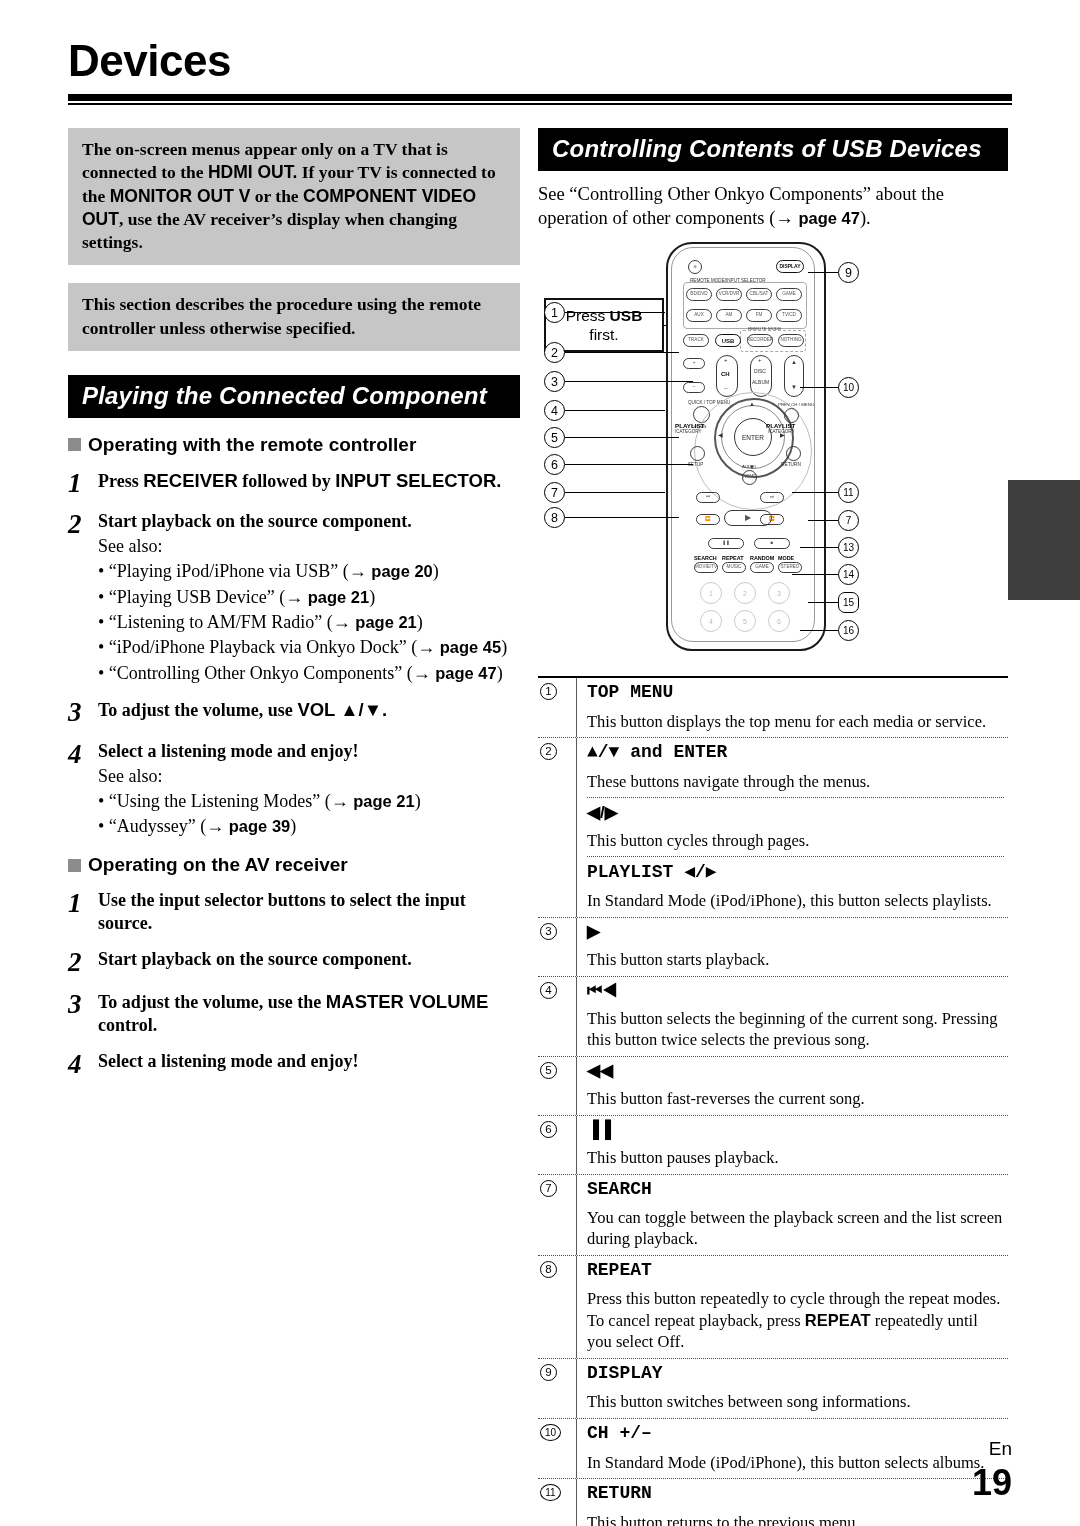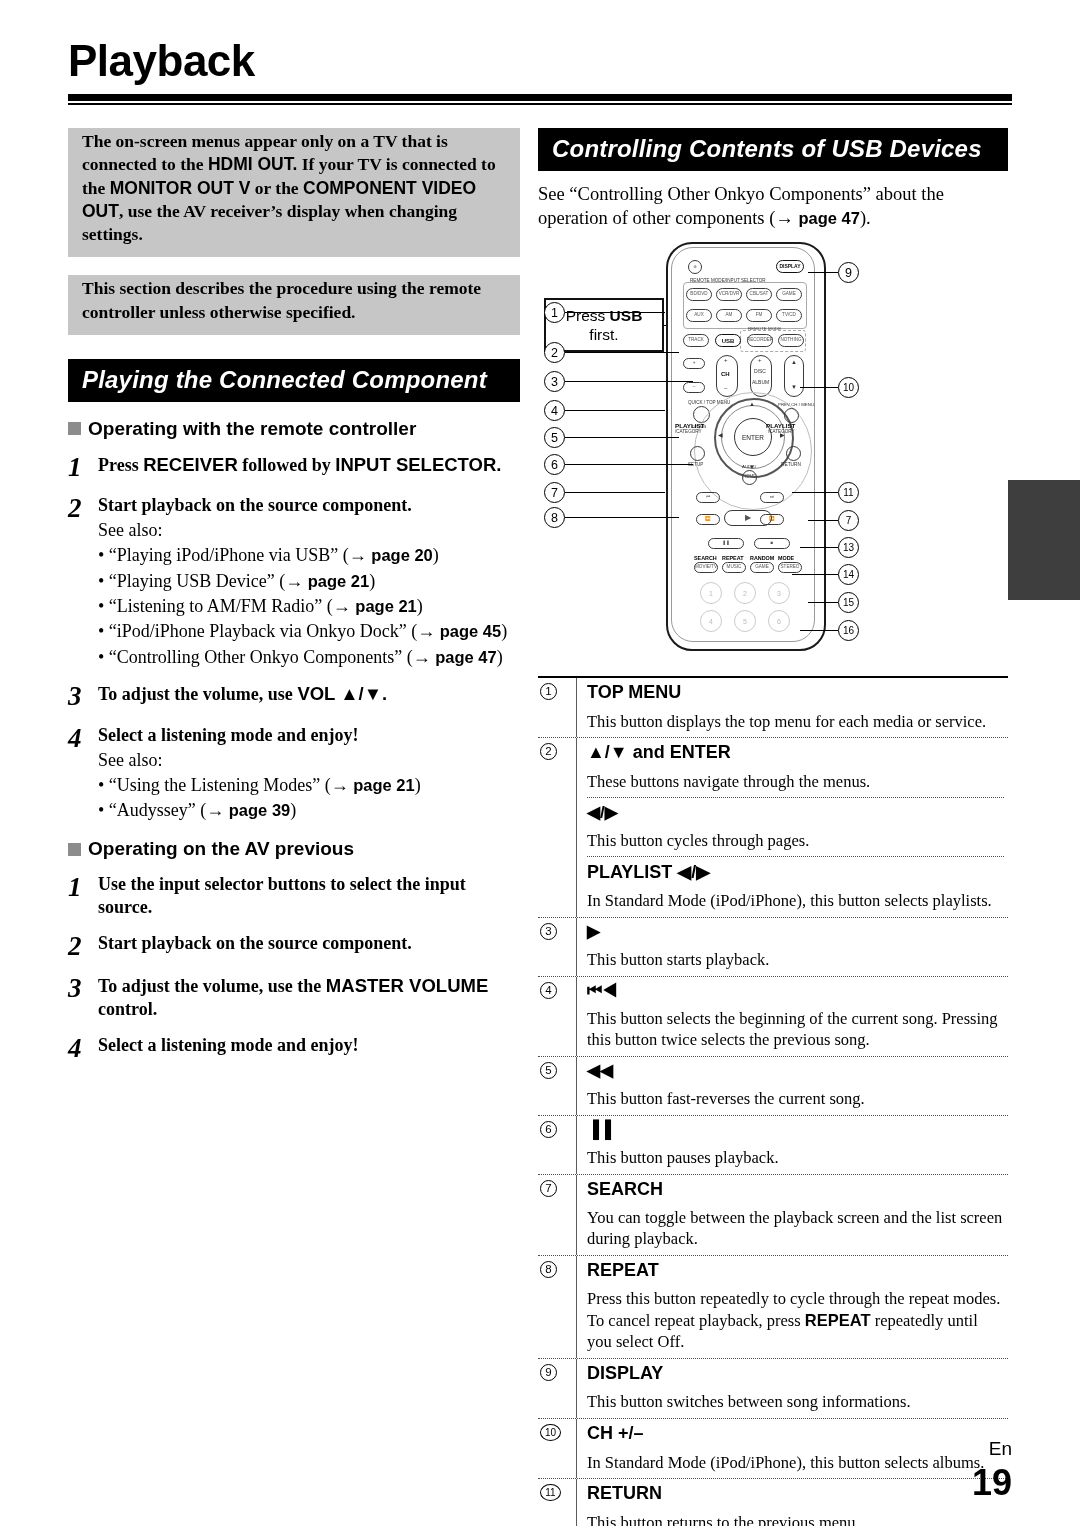--- a/index.html
+++ b/index.html
@@ -18,21 +18,21 @@
   }
   #title-rule{position:absolute;left:68px;top:94px;width:944px;height:7px;background:#000;}
   #title-rule2{position:absolute;left:68px;top:103px;width:944px;height:2px;background:#000;}
 
   
   #col-left{position:absolute;left:68px;top:128px;width:452px;}
   #col-right{position:absolute;left:538px;top:128px;width:470px;}
 
   
   .note-box{
-    background:#c6c6c6;padding:2px 12px 11px 14px;
+    background:#c6c6c6;padding:10px 12px 11px 14px;
     font-family:"Liberation Serif", serif;
     font-weight:bold;font-size:17.5px;line-height:1.33;
   }
   .note-box .sans{font-family:"Liberation Sans", sans-serif;font-weight:bold;}
   #note-box-1{margin-bottom:18px;}
   #note-box-2{margin-bottom:24px;}
 
   
   .section-bar{
     background:#000;color:#fff;
@@ -145,21 +145,21 @@
     display:inline-block;width:17px;height:17px;border:1.2px solid #000;
     border-radius:50%;text-align:center;line-height:15px;font-size:11.5px;
     box-sizing:border-box;
   }
   .tnum .circ.wide{width:21px;font-size:10px;line-height:15px;}
   .tbody{
     flex:1;border-left:1.6px solid #5a5a5a;padding:3px 4px 5px 10px;
   }
   .tsub{border-top:1.3px dotted #4d4d4d;padding-top:4px;margin-top:4px;}
   .tname{
-    font-family:Liberation Sans, sans-serif;font-weight:bold;font-size:18px;
+    font-family:Liberation Mono, monospace;font-weight:bold;font-size:18px;
     line-height:1.25;
   }
   .tname.sym{font-family:"Liberation Sans", sans-serif;font-size:17px;}
   .tdesc{font-size:16.5px;line-height:1.26;margin-top:8px;}
   .tdesc .sans{font-family:"Liberation Sans", sans-serif;font-weight:bold;}
 
   
   #edge-tab{position:absolute;left:1008px;top:480px;width:72px;height:120px;background:#3e3e3e;}
 
   
@@ -170,21 +170,21 @@
   #footer-page{
     position:absolute;left:0;top:1462px;width:1012px;text-align:right;
     font-family:"Liberation Sans", sans-serif;font-weight:bold;font-size:36px;
   }
 </style>
 </head>
 <body>
 
 <div class="page">
 
-  <div id="page-title">Playback</div>
+  <div id="page-title">Devices</div>
   <div id="title-rule"></div>
   <div id="title-rule2"></div>
 
   <div id="col-left">
 
     <div class="note-box" id="note-box-1"><span>The on-screen menus appear only on a TV that is connected to the </span><span class="sans">HDMI OUT.</span><span> If your TV is connected to the </span><span class="sans">MONITOR OUT V</span><span> or the </span><span class="sans">COMPONENT VIDEO OUT</span><span>, use the AV receiver’s display when changing settings.</span></div>
     <div class="note-box" id="note-box-2"><span>This section describes the procedure using the remote controller unless otherwise specified.</span></div>
 
     <div class="section-bar">Playing the Connected Component</div>
 
@@ -225,21 +225,21 @@
             <div class="head"><span>Select a listening mode and enjoy!</span></div>
             <div class="seealso">See also:</div>
             <ul class="bullets">
               <li>• “Using the Listening Modes” (<span class="arr">→</span> <span class="pg">page 21</span>)</li>
               <li>• “Audyssey” (<span class="arr">→</span> <span class="pg">page 39</span>)</li>
             </ul>
           </div>
         </div>
         <div class="subhead">
           <span class="sq"></span>
-          <span>Operating on the AV previous</span>
+          <span>Operating on the AV receiver</span>
         </div>
         <div class="step">
           <div class="num">1</div>
           <div class="body">
             <div class="head"><span>Use the input selector buttons to select the input source.</span></div>
           </div>
         </div>
         <div class="step">
           <div class="num">2</div>
           <div class="body">
@@ -397,21 +397,21 @@
           <div class="callout" style="left:300px;top:135px;font-size:10px;">10</div>
           <div class="calloutline" style="left:262px;top:145px;width:38px;"></div>
           <div class="callout" style="left:300px;top:240px;font-size:10px;">11</div>
           <div class="calloutline" style="left:254px;top:250px;width:46px;"></div>
           <div class="callout" style="left:300px;top:268px;font-size:10px;">7</div>
           <div class="calloutline" style="left:270px;top:278px;width:30px;"></div>
           <div class="callout" style="left:300px;top:295px;font-size:10px;">13</div>
           <div class="calloutline" style="left:262px;top:305px;width:38px;"></div>
           <div class="callout" style="left:300px;top:322px;font-size:10px;">14</div>
           <div class="calloutline" style="left:254px;top:332px;width:46px;"></div>
-          <div class="callout" style="left:300px;top:350px;font-size:10px;">15</div>
+          <div class="callout" style="left:300px;top:350px;font-size:10px;border-radius:7px;">15</div>
           <div class="calloutline" style="left:270px;top:360px;width:30px;"></div>
           <div class="callout" style="left:300px;top:378px;font-size:10px;">16</div>
           <div class="calloutline" style="left:262px;top:388px;width:38px;"></div>
         </div>
     </div>
 
     <div id="btn-table">
         <div class="trow">
           <div class="tnum"><span class="circ">1</span></div>
           <div class="tbody">

